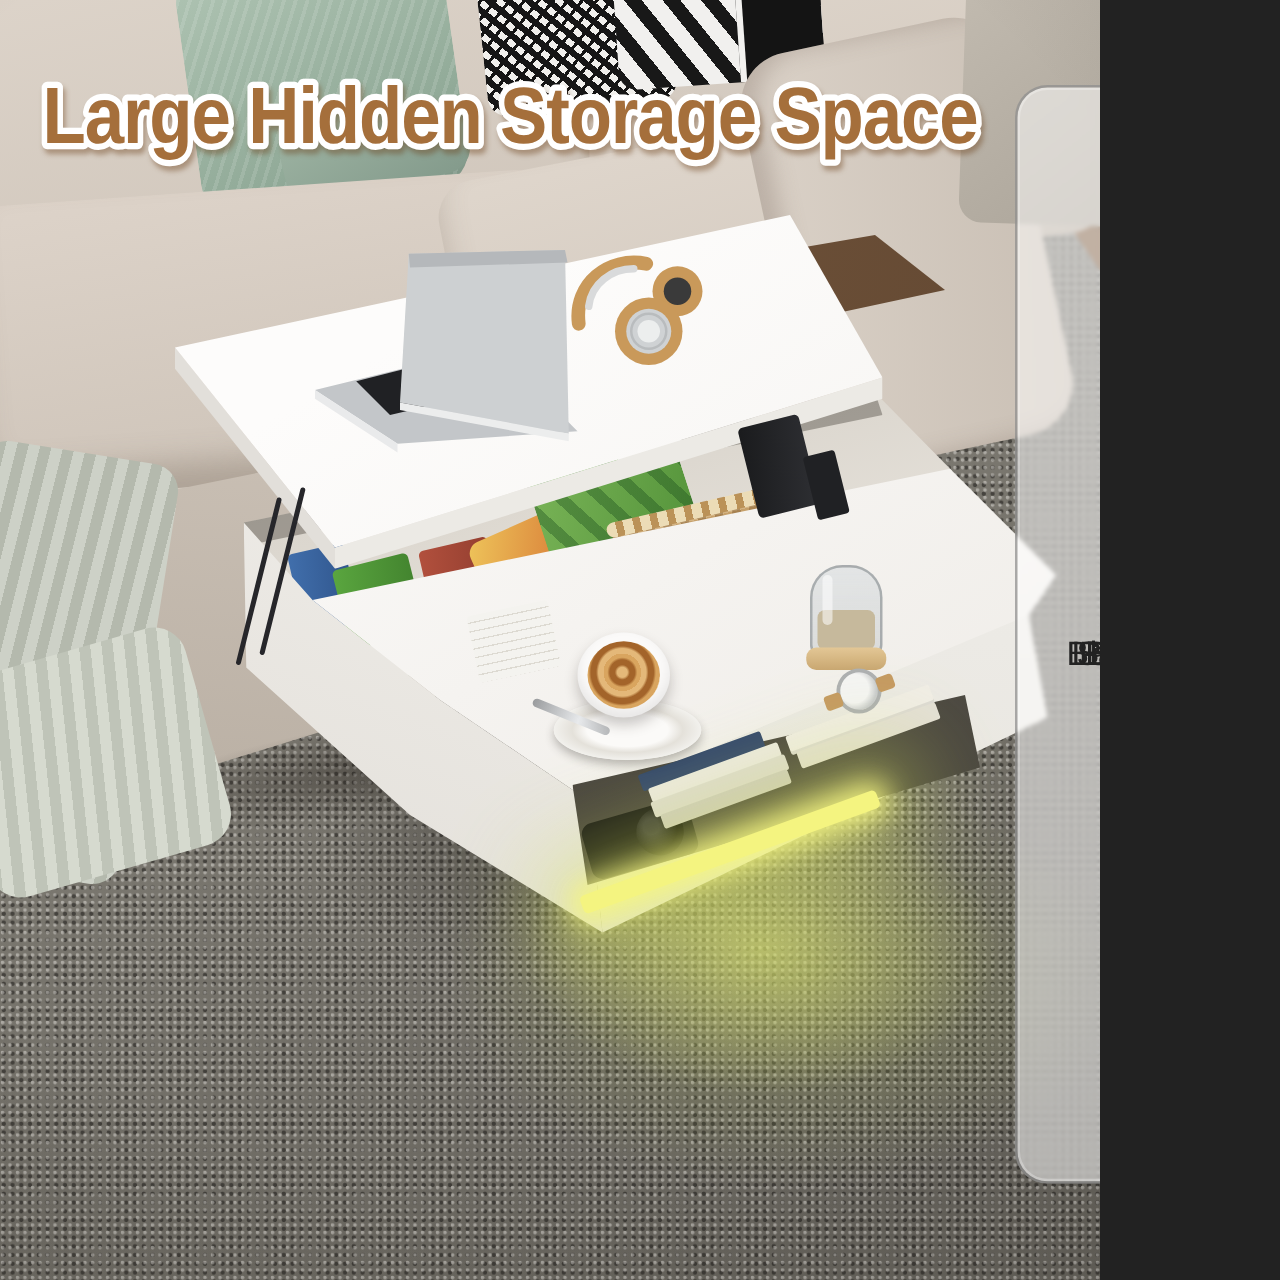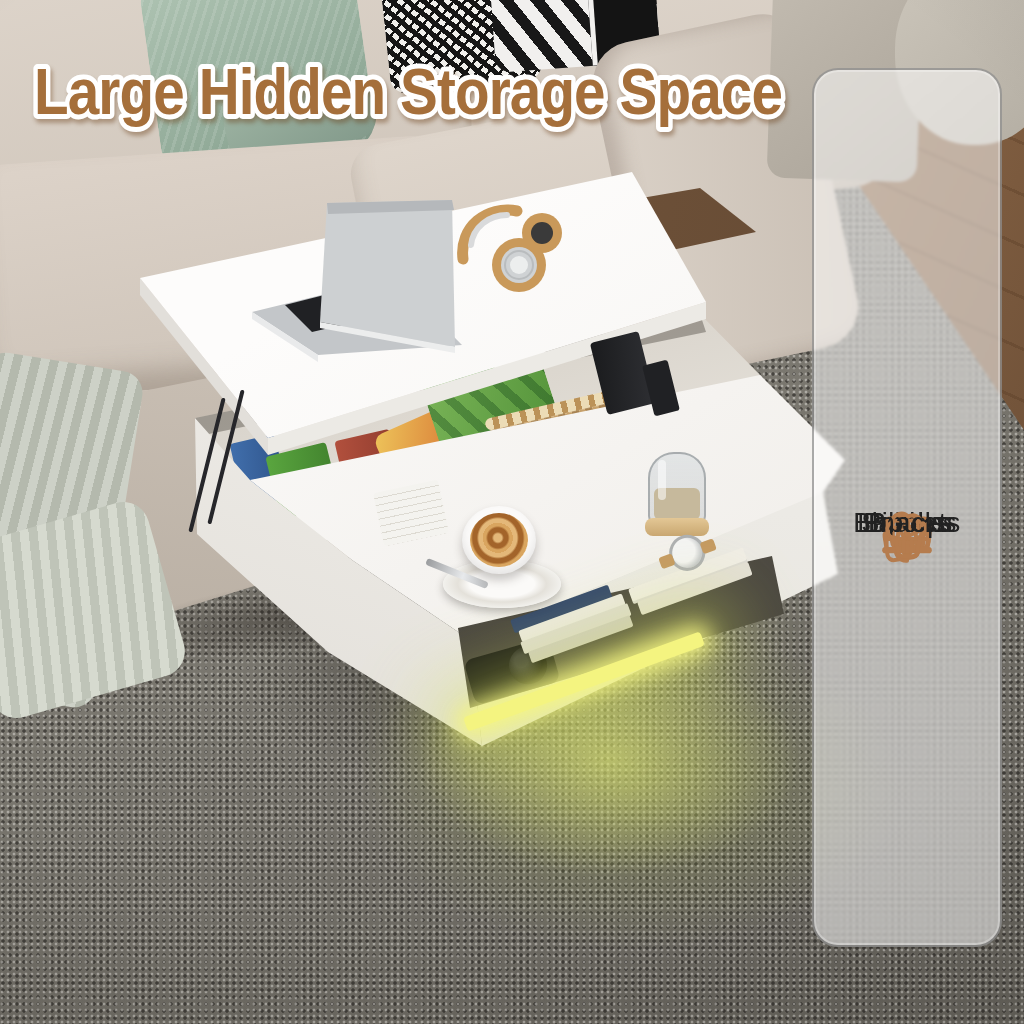--- a/index.html
+++ b/index.html
@@ -1,16 +1,16 @@
 <!DOCTYPE html>
 <html style="--accent: #b57c4e; --label: #222222; --panel-bg: rgba(255,255,255,0.52); --title-fill: #a56f3b; --title-stroke: #ffffff; --led: #f4f480;"><head>
 <meta charset="utf-8">
 <style>
   html,body{margin:0;padding:0;background:#222;}
-  #stage{position:relative;width:1024px;height:1024px;overflow:hidden;
+  #stage{position:relative;width:880px;height:1024px;overflow:hidden;
          font-family:"Liberation Sans",sans-serif;background:#a16207;}
   #stage *{position:absolute;box-sizing:border-box;}
   .full{inset:0;}
 
   
   .rug{inset:0;background:
     radial-gradient(circle at 2px 2px, rgba(236,234,229,.45) 1.2px, transparent 1.7px),
     radial-gradient(circle at 3px 3px, rgba(18,16,14,.5) 1.4px, transparent 2px),
     linear-gradient(155deg,#8d8a82,#7a776f 50%,#66635c 90%);
     background-size:6px 6px,7px 7px,100% 100%;}

